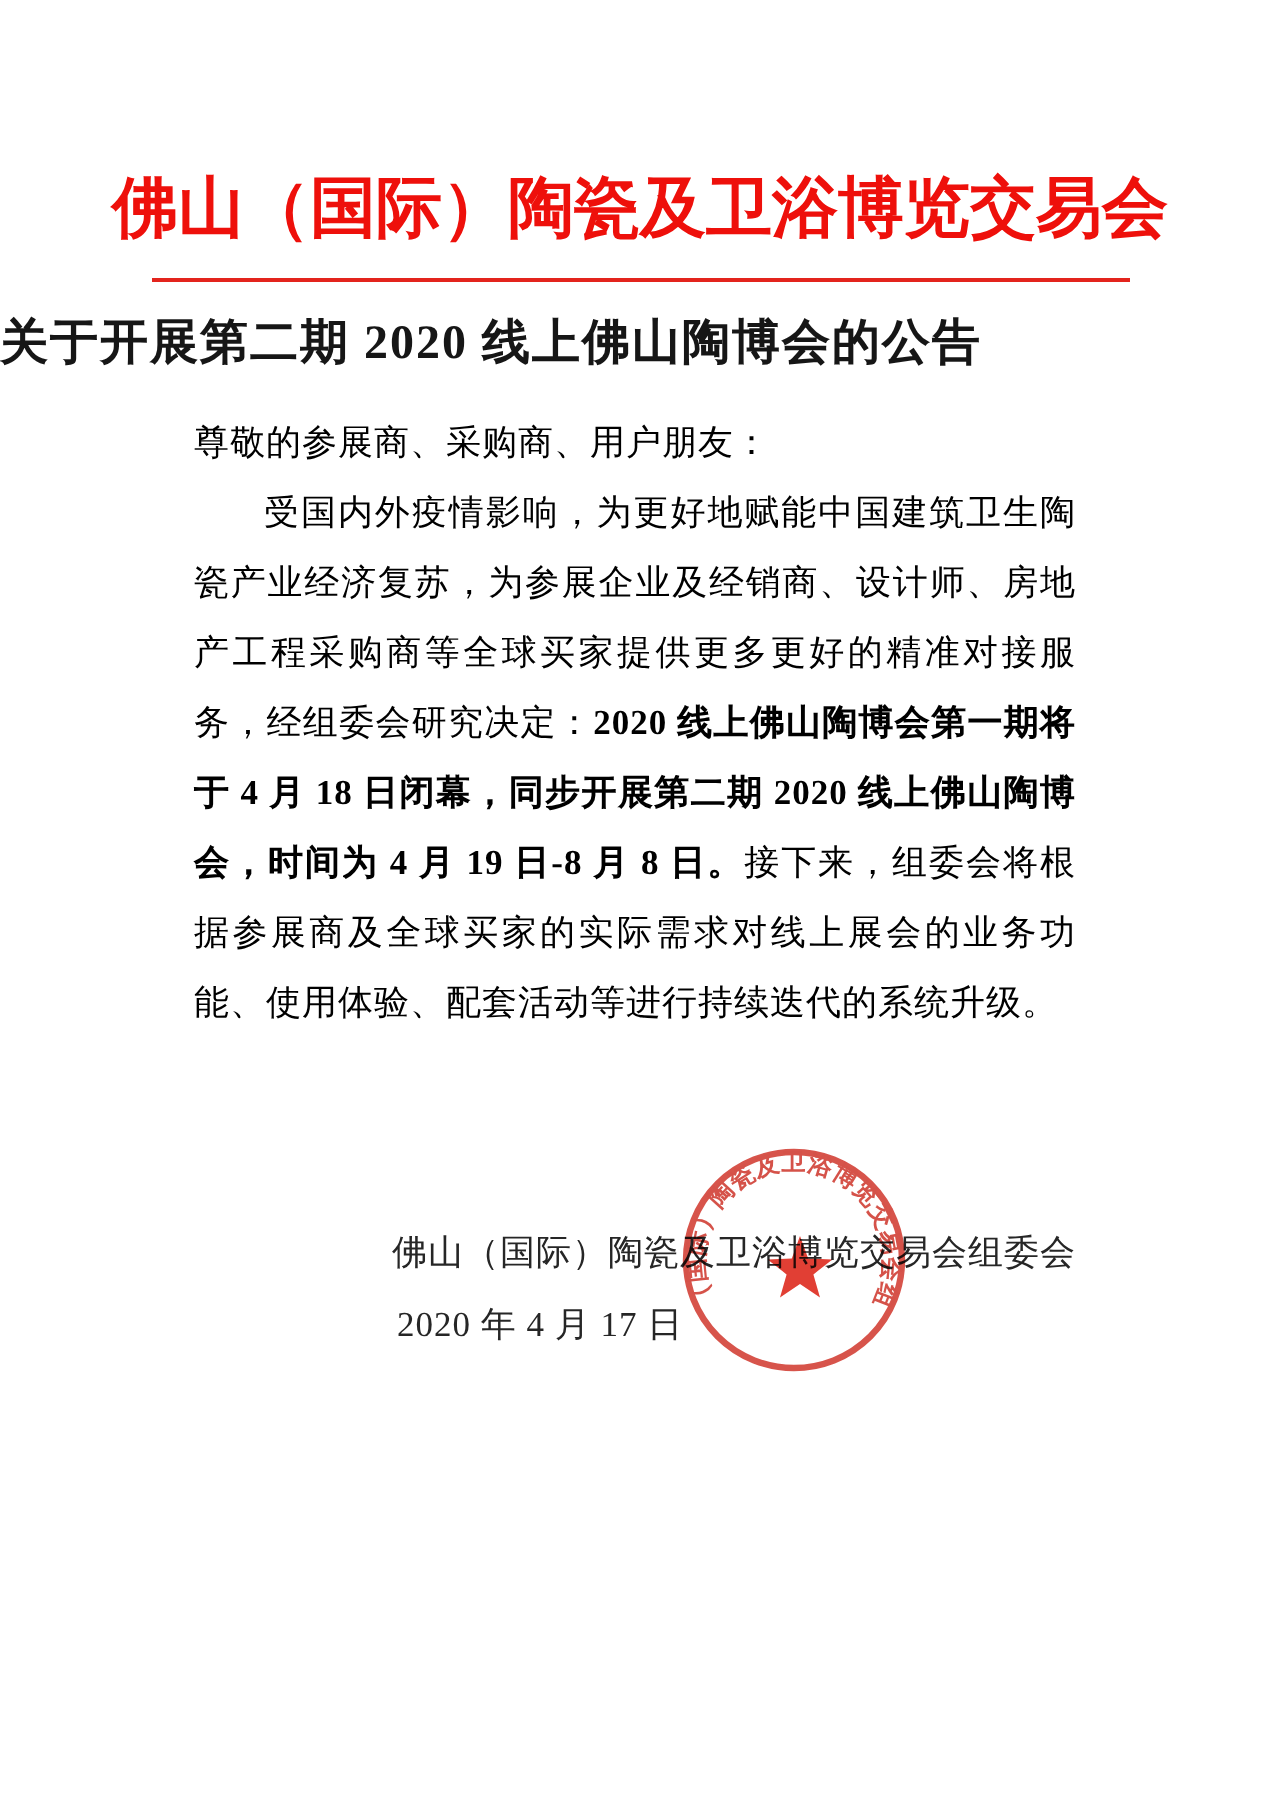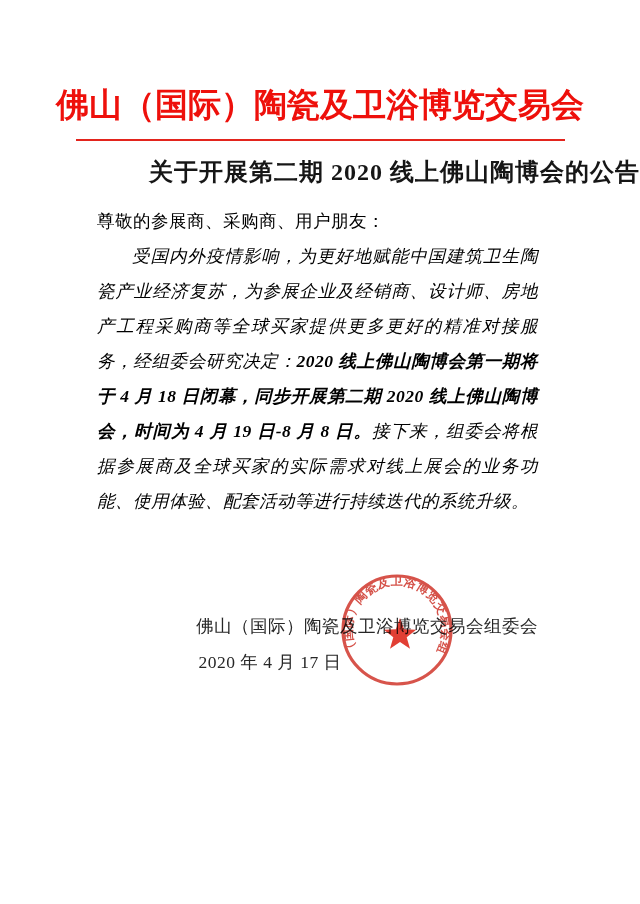--- a/index.html
+++ b/index.html
@@ -26,40 +26,40 @@
   .divider {
     position: absolute;
     left: 76px; top: 139px;
     width: 489px; height: 2px;
     background: #e3241d;
   }
   .doc-title {
     position: absolute;
     left: 0; right: 0; top: 155px;
     margin: 0;
-    text-align: right;
+    text-align: left;
     font-size: 24px;
     font-weight: bold;
     color: #161616;
     letter-spacing: 1px;
     line-height: 34px;
     white-space: nowrap;
   }
   .body-block {
     position: absolute;
     left: 97px; top: 204px;
     width: 441px;
     font-size: 17.5px;
     line-height: 35px;
     color: #000000;
     text-align: justify;
     letter-spacing: 0.5px;
   }
   .body-block p { margin: 0; }
-  .para-indent { text-indent: 2em; font-style: italic; }
+  .para-indent { text-indent: 2em; }
   .bold-seg { font-weight: bold; }
   .sign-block {
     position: absolute;
     left: 97px; top: 608px;
     width: 441px;
     font-size: 17.5px;
     line-height: 36px;
     color: #262626;
     text-align: right;
     letter-spacing: 0.5px;

